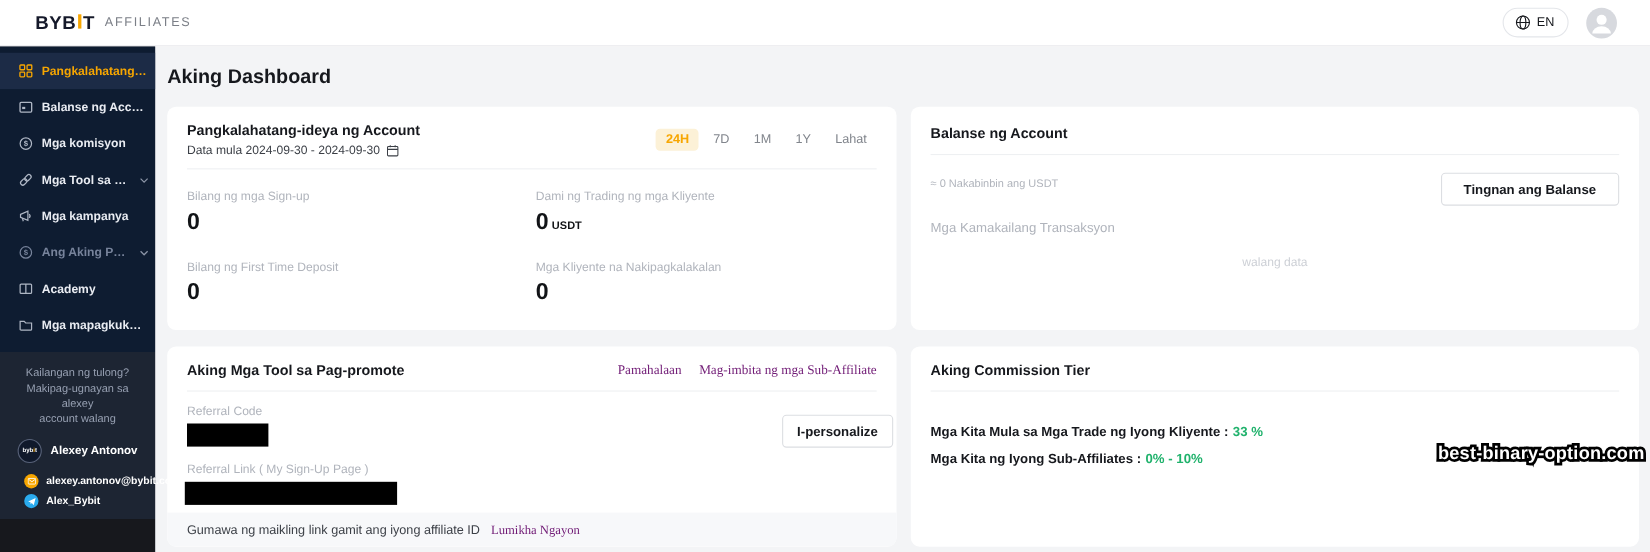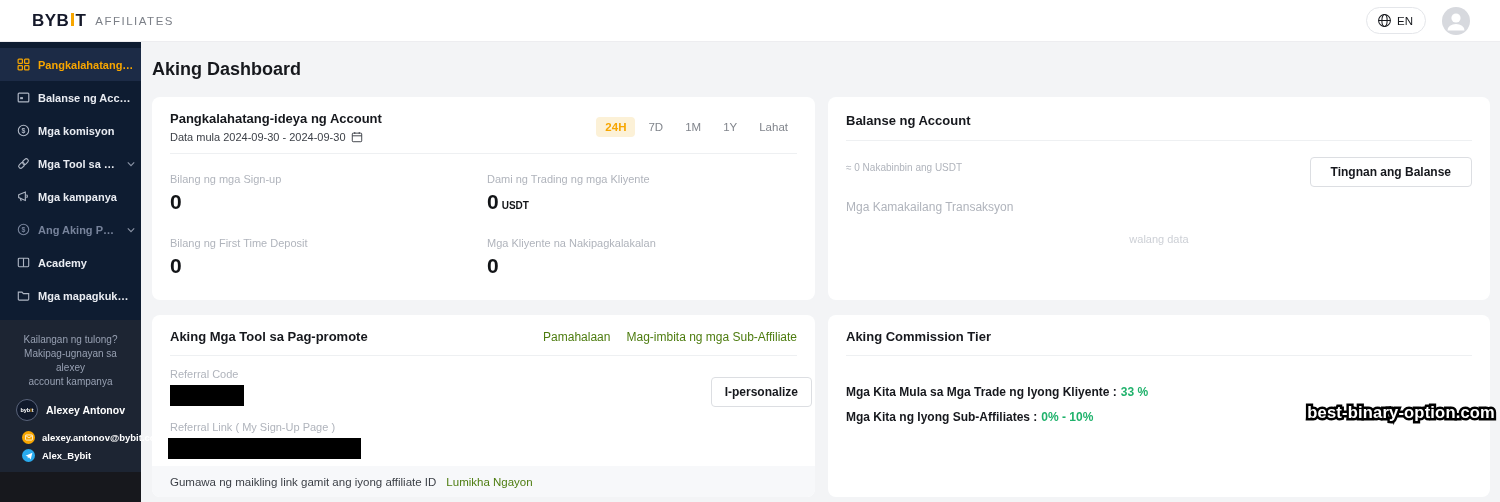--- a/index.html
+++ b/index.html
@@ -79,21 +79,21 @@
   .bal-unit { font-size:10px; font-weight:700; margin-left:3px; }
   .bal-pending { margin-top:5px; font-size:10px; color:#b0b4bc; }
   .bal-recent { margin-top:13px; font-size:12px; color:#b0b4bc; }
   .bal-empty { margin-top:19px; text-align:center; font-size:11px; color:#cdd0d6; }
   .btn { background:#fff; border:1px solid #dcdee2; border-radius:4px; font-size:12px; font-weight:700;
          color:#16181d; padding:7px 20px; cursor:pointer; font-family:inherit; }
 
   
   .pr-head { display:flex; justify-content:space-between; align-items:center; }
   .pr-links { display:flex; gap:16px; }
-  .orange-link { color:#4d7c0f; font-size:12px; font-weight:500; cursor:pointer; }
+  .orange-link { color:#701a75; font-size:12px; font-weight:500; cursor:pointer;font-family:Liberation Serif, serif; }
   .pr-divider { margin-top:11px; }
   .field-label { margin-top:12px; font-size:11px; color:#b0b4bc; }
   .redacted { background:#000; height:21px; margin-top:5px; }
   .redacted.code { width:74px; }
   .redacted.link { width:193px; margin-left:-2px; }
   .personalize-btn { position:absolute; top:62px; right:3px; padding:7px 13px; }
   .pr-footer { position:absolute; left:0; right:0; bottom:0; height:31px; background:#f7f8fa;
                display:flex; align-items:center; padding:0 18px; gap:10px; }
   .pr-footer-text { font-size:11.5px; color:#3b3f46; }
   .pr-footer .orange-link { font-size:11.5px; }
@@ -241,21 +241,21 @@
           </svg>
         </span>
         <span class="label">Mga mapagkukunan</span>
       </div>
     </div>
 
     <div class="help-panel">
       <div class="help-text">
         <div>Kailangan ng tulong?</div>
         <div>Makipag-ugnayan sa alexey</div>
-        <div>account kampanya</div>
+        <div>account walang</div>
       </div>
       <div class="manager-row">
         <span class="bybit-badge">
             <span>byb</span>
             <span class="i">i</span>
             <span>t</span>
           </span>
         <span class="manager-name">Alexey Antonov</span>
       </div>
       <div class="contact-row">

